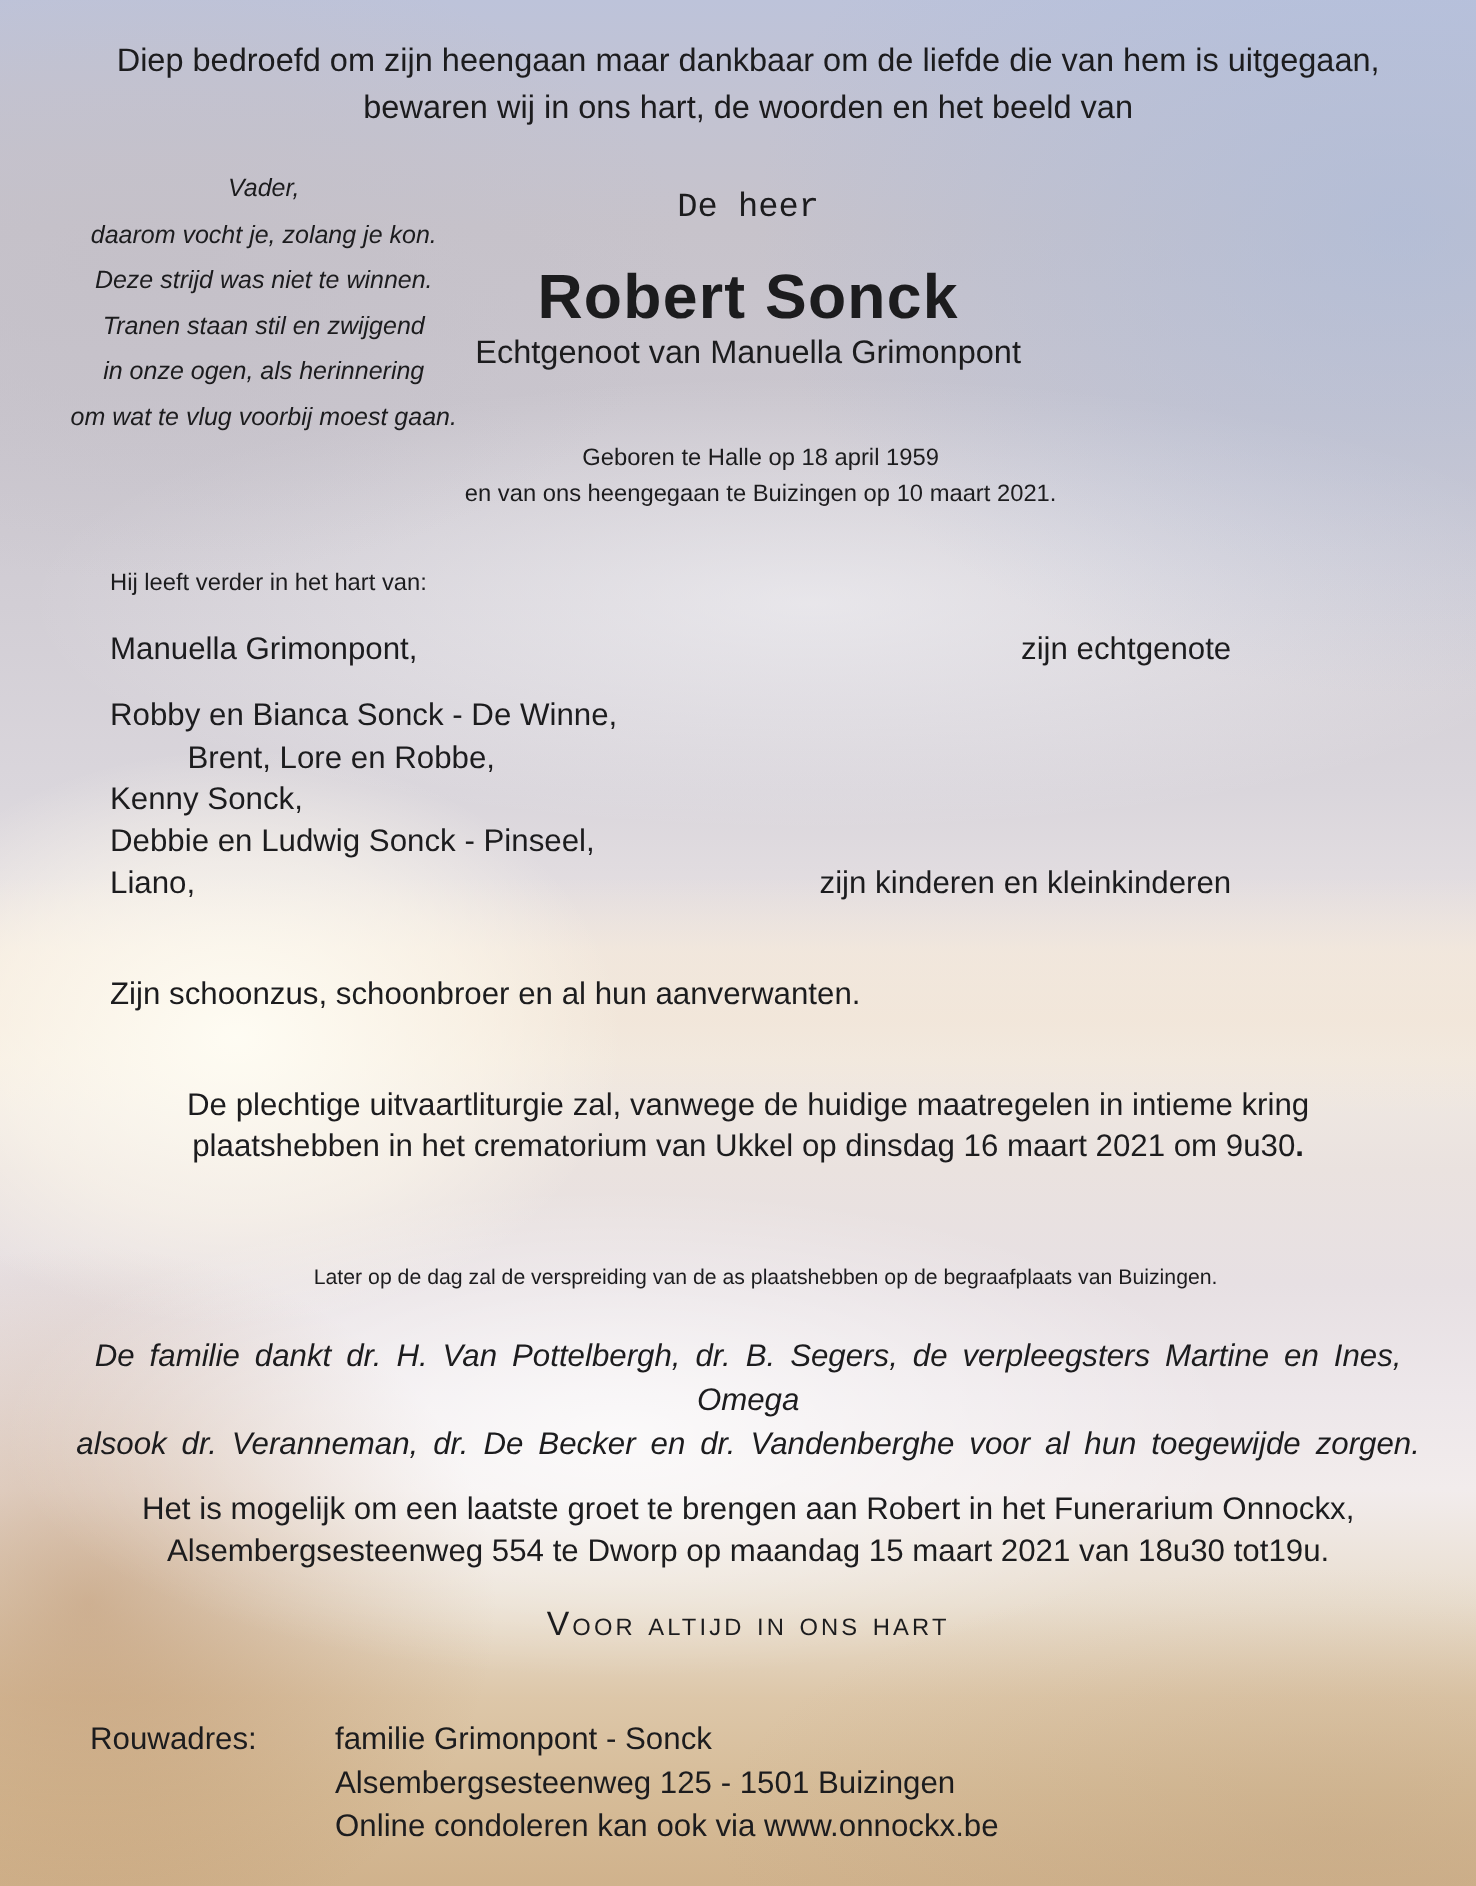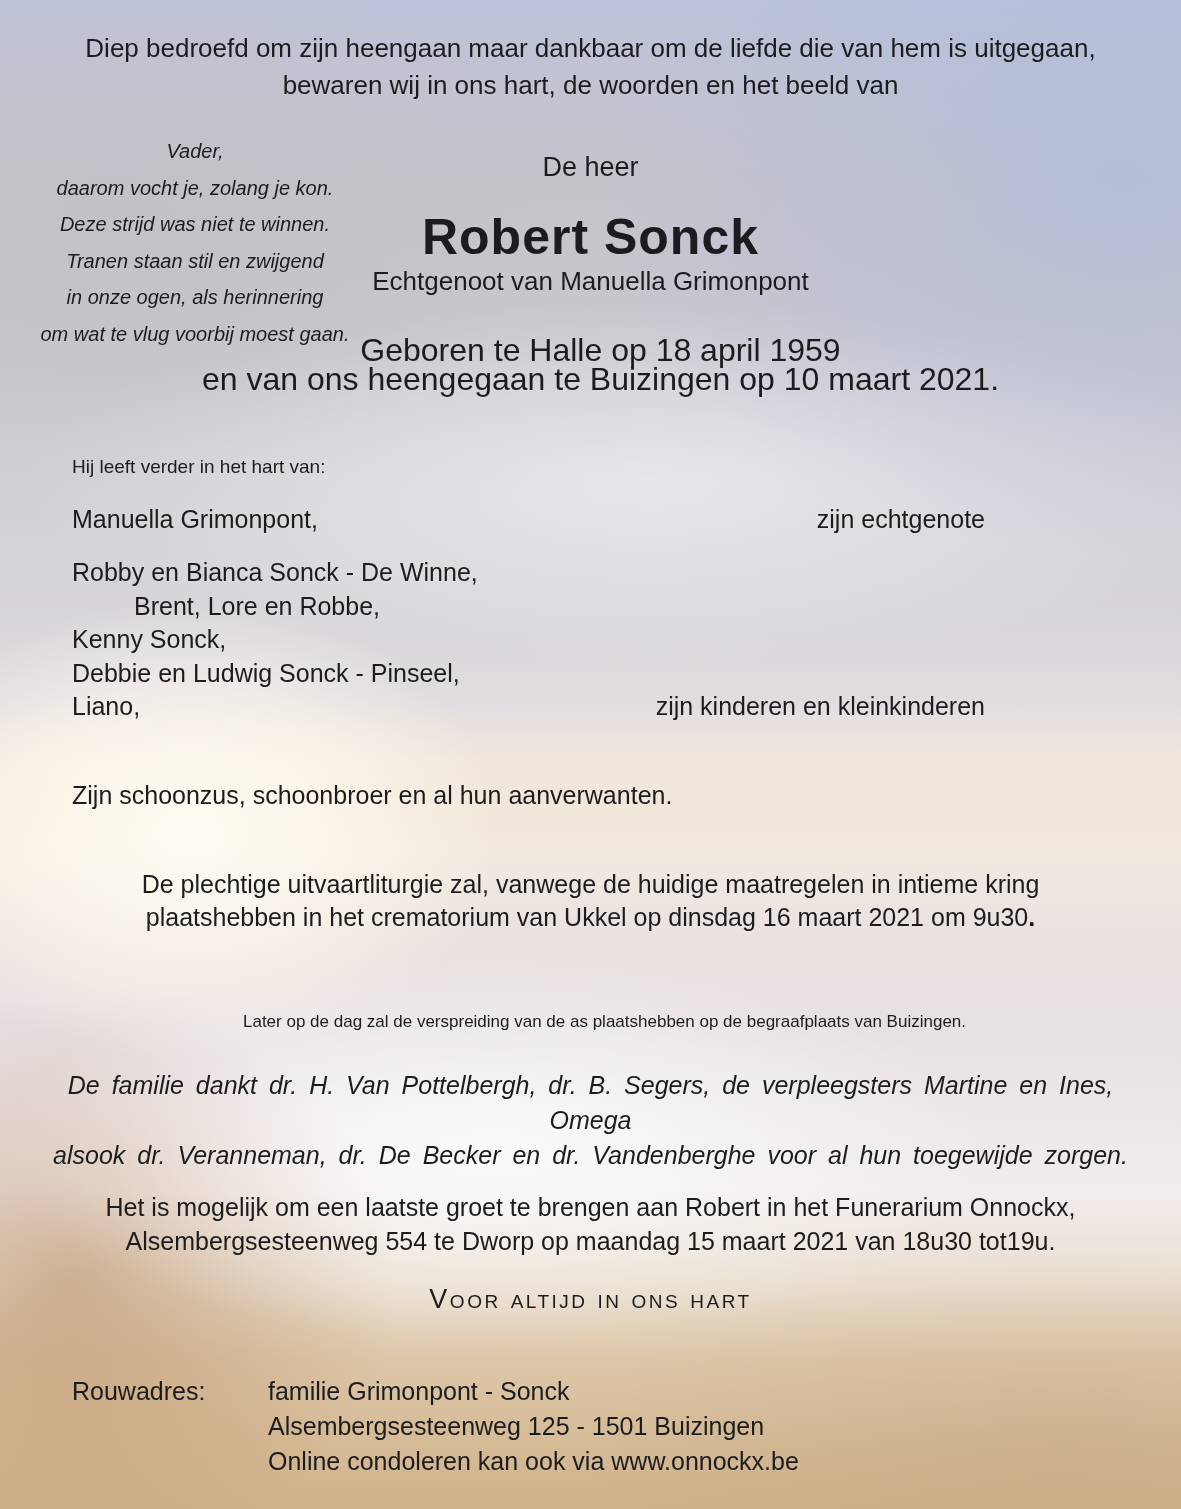--- a/index.html
+++ b/index.html
@@ -19,29 +19,29 @@
       radial-gradient(ellipse 430px 320px at 16% 55%, rgba(255,253,244,0.95), rgba(255,250,238,0.5) 45%, rgba(255,250,238,0) 72%),
       linear-gradient(180deg, rgba(247,236,220,0) 46.5%, rgba(247,234,216,0.6) 50.5%, rgba(244,230,212,0.6) 54%, rgba(242,230,218,0) 59%),
       radial-gradient(ellipse 760px 300px at 42% 76%, rgba(255,255,255,0.75), rgba(255,255,255,0) 65%),
       radial-gradient(ellipse 480px 420px at 6% 85%, rgba(178,130,85,0.5), rgba(178,130,85,0) 68%),
       radial-gradient(ellipse 700px 300px at 90% 97%, rgba(190,160,125,0.35), rgba(190,160,125,0) 70%),
       linear-gradient(180deg,
         #bdc3da 0%, #c2c3d3 5%, #c7c3cb 12%, #cac6ce 22%, #d2ced5 32%,
         #dad6dc 42%, #e7e1e3 50%, #f1eae3 56%, #eae2df 62%, #e7e0e3 68%,
         #ede7ea 74%, #f2ecec 79%, #e9decf 85%, #ddc7a9 90%, #d6bc98 95%, #d0b28c 100%);
   }
-  .abs{position:absolute;}
+  .abs{position:absolute;padding-left:16px;}
   .center{left:0;right:0;text-align:center;}
   .intro{top:30px;font-size:26px;line-height:37px;}
   .poem{top:133px;left:30px;width:330px;text-align:center;
         font-style:italic;font-size:20px;line-height:36.5px;}
-  .salutation{top:152px;font-size:27px;}
+  .salutation{top:152px;font-size:27px;font-family:Liberation Mono, monospace;}
   .deceased-name{top:208px;font-size:50px;font-weight:700;letter-spacing:1px;}
   .spouse-line{top:266px;font-size:26px;}
-  .birth{top:336px;font-size:32px;line-height:29px;margin-left:20px;}
+  .birth{top:352px;font-size:19px;line-height:29px;margin-left:20px;}
   .leftcol{left:72px;}
   .heading{top:456px;font-size:19px;}
   .row{left:72px;right:72px;font-size:25px;}
   .spouse-row{top:505px;}
   .children{top:556px;line-height:33.5px;}
   .indent{padding-left:62px;}
   .relation{position:absolute;right:124px;bottom:0;font-size:25px;}
   .relation.spouse-rel{bottom:auto;top:0;text-align:center;}
   .inlaws{top:781px;font-size:25px;}
   .ceremony{top:868px;font-size:25px;line-height:33px;text-align:center;}

